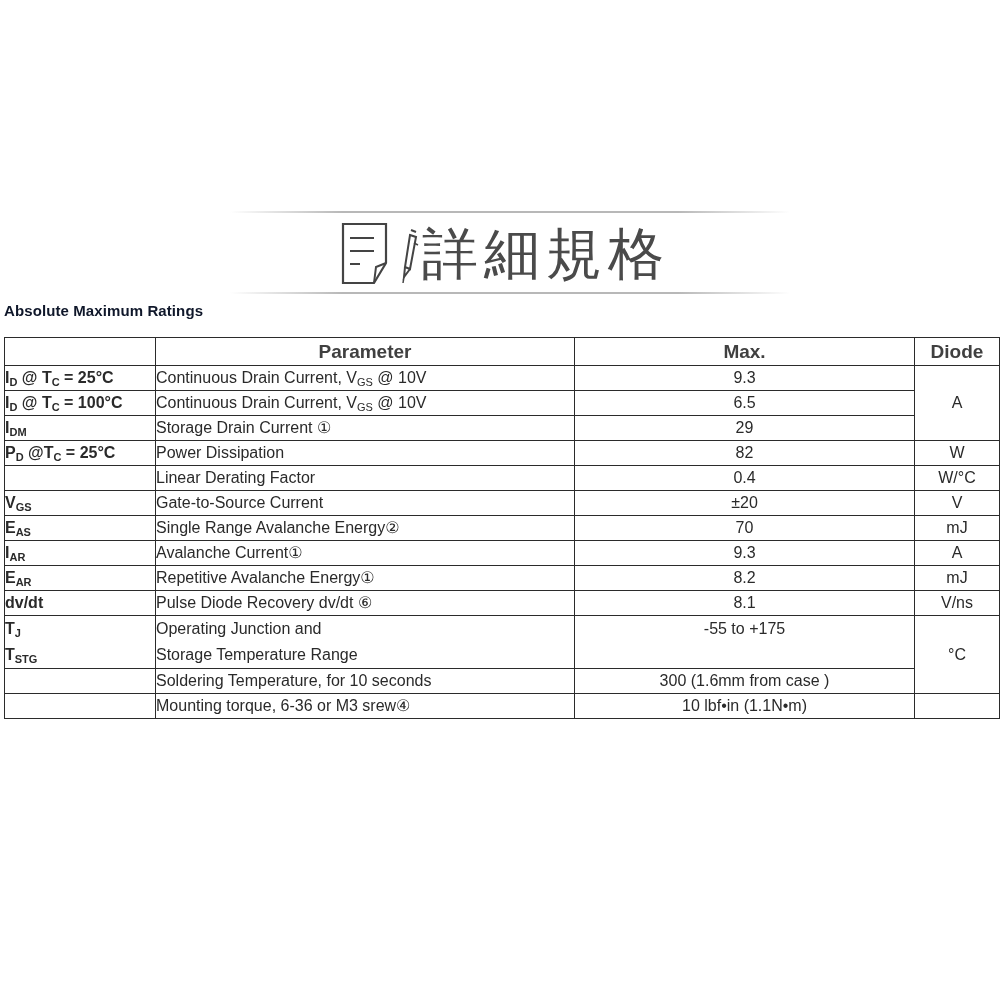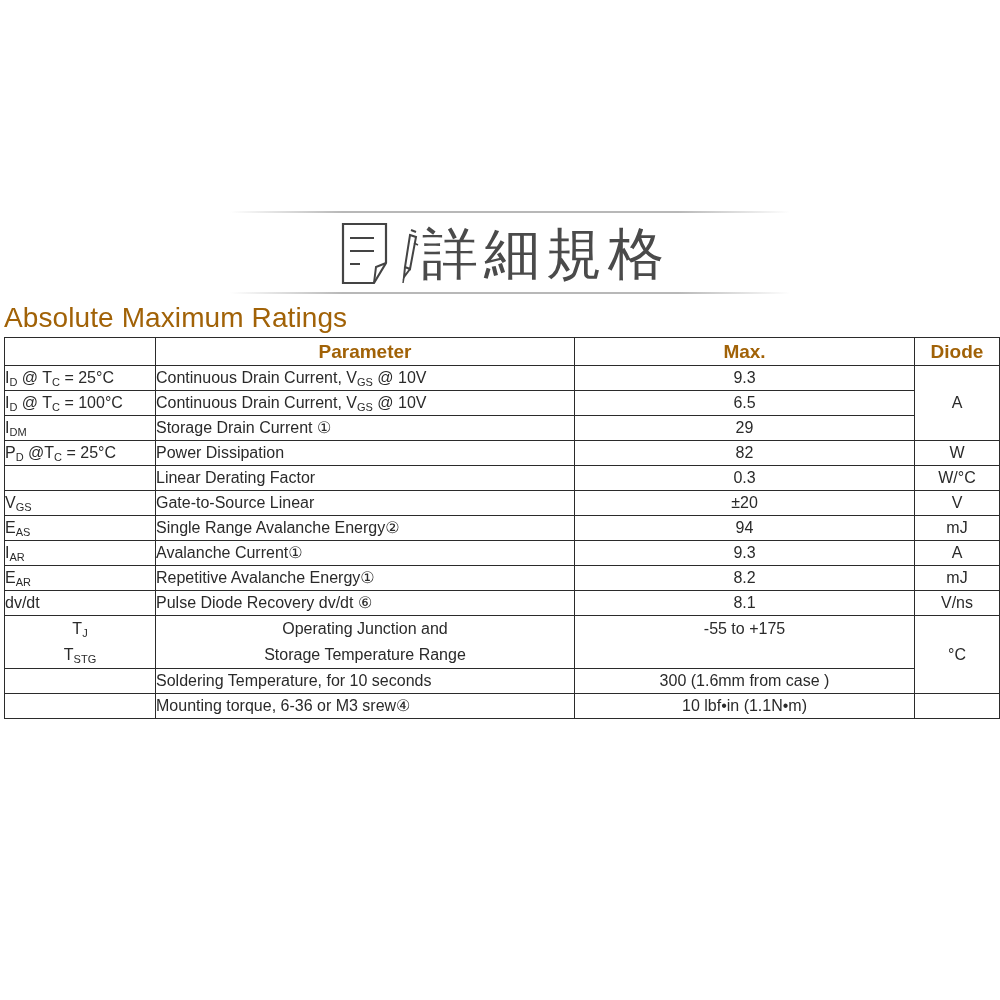--- a/index.html
+++ b/index.html
@@ -8,30 +8,30 @@
   .banner { position: absolute; left: 0; top: 205px; width: 992px; height: 90px; }
   .banner .line { position: absolute; height: 2px; left: 230px; width: 560px;
     background: linear-gradient(to right, rgba(200,200,200,0), #b8b8b8 20%, #b8b8b8 80%, rgba(200,200,200,0)); }
   .banner .line.top { top: 6px; }
   .banner .line.bot { top: 87px; }
   .banner .inner { position: absolute; left: 340px; top: 14px; height: 70px; display: flex; align-items: center; }
   .banner .doc-icon { width: 56px; height: 66px; }
   .banner .pen-icon { width: 22px; height: 66px; margin-left: 2px; margin-right: 2px; }
   .banner .title { font-family: "DejaVu Sans", sans-serif; font-size: 56px; font-weight: 300; color: #4a4a4a; letter-spacing: 6px; line-height: 66px; }
 
-  .section-title { position: absolute; left: 4px; top: 302px; font-size: 28px; font-weight: normal; color: #a16207; letter-spacing: 0.1px; }
+  .section-title { position: absolute; left: 4px; top: 302px; font-size: 15px; font-weight: bold; color: #0f172a; letter-spacing: 0.1px; }
 
   table.ratings { position: absolute; left: 4px; top: 337px; width: 995px; border-collapse: collapse; table-layout: fixed; font-size: 16px; color: #2a2a2a; }
   table.ratings td, table.ratings th { border: 1.5px solid #2b2b2b; padding: 0; height: 24px; line-height: 24px; white-space: nowrap; overflow: hidden; }
-  table.ratings th { font-weight: bold; font-size: 19px; height: 27px; line-height: 27px; color: #a16207; }
-  td.sym { padding-left: 4px; }
+  table.ratings th { font-weight: bold; font-size: 19px; height: 27px; line-height: 27px; color: #404040; }
+  td.sym { padding-left: 4px; font-weight: bold; }
   td.param { padding-left: 24px; }
   td.max { text-align: center; }
   td.unit { text-align: center; }
-  table.ratings td.tall { height: 50px; line-height: 26px; vertical-align: top; text-align: center; }
+  table.ratings td.tall { height: 50px; line-height: 26px; vertical-align: top; }
   sub { font-size: 11px; vertical-align: -3px; line-height: 0; }
   .stack { display: block; line-height: 26px; }
 </style>
 </head>
 <body>
 
 <div class="banner">
   <div class="line top"></div>
   <div class="inner">
     <svg class="doc-icon" viewBox="0 0 56 66">
@@ -94,35 +94,35 @@
     <tr>
       <td class="sym"><span>P</span><sub>D</sub><span> @T</span><sub>C</sub><span> = 25°C</span></td>
       <td class="param">Power Dissipation</td>
       <td class="max">82</td>
       <td class="unit">W</td>
     </tr>
 
     <tr>
       <td class="sym"></td>
       <td class="param">Linear Derating Factor</td>
-      <td class="max">0.3</td>
+      <td class="max">0.4</td>
       <td class="unit">W/°C</td>
     </tr>
 
     <tr>
       <td class="sym"><span>V</span><sub>GS</sub></td>
-      <td class="param">Gate-to-Source Linear</td>
+      <td class="param">Gate-to-Source Current</td>
       <td class="max">±20</td>
       <td class="unit">V</td>
     </tr>
 
     <tr>
       <td class="sym"><span>E</span><sub>AS</sub></td>
       <td class="param">Single Range Avalanche Energy②</td>
-      <td class="max">94</td>
+      <td class="max">70</td>
       <td class="unit">mJ</td>
     </tr>
 
     <tr>
       <td class="sym"><span>I</span><sub>AR</sub></td>
       <td class="param">Avalanche Current①</td>
       <td class="max">9.3</td>
       <td class="unit">A</td>
     </tr>
 

